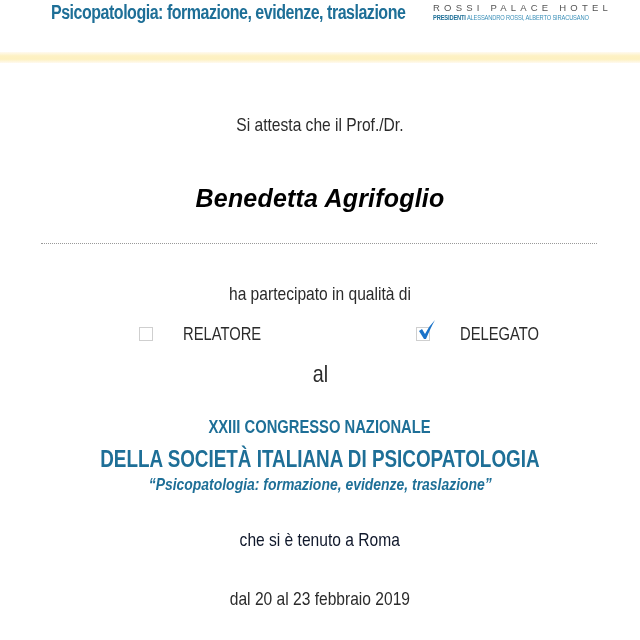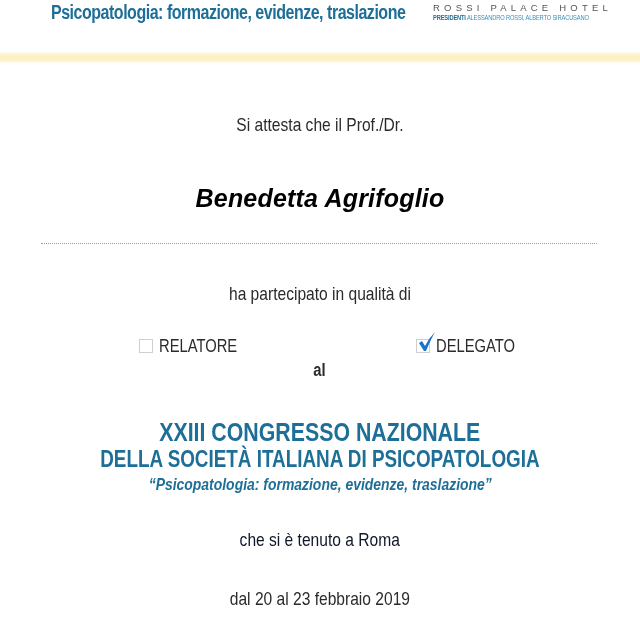--- a/index.html
+++ b/index.html
@@ -101,24 +101,25 @@
     }
     .roles {
       position: absolute;
       top: 322px;
       left: 0;
       width: 640px;
       height: 24px;
     }
     .role {
       position: absolute;
-      top: 12px;
+      top: 0;
       height: 24px;
       display: flex;
       align-items: center;
+      gap: 24px;
     }
     .checkbox {
       width: 12px;
       height: 12px;
       border: 1px solid #cfcfcf;
       background: #ffffff;
       position: relative;
       flex: 0 0 auto;
     }
     .checkmark {
@@ -131,27 +132,26 @@
     .role-label {
       margin-left: 6px;
       font-size: 18px;
       color: #2b2b2b;
       display: inline-block;
       transform: scaleX(0.82);
       transform-origin: left center;
     }
     .al {
       top: 360px;
-      font-size: 18px;
-      color: #2b2b2b;
-      font-weight: bold;
+      font-size: 24px;
+      color: #2b2b2b;
     }
     .congress-1 {
       top: 417px;
-      font-size: 26px;
+      font-size: 18px;
       font-weight: bold;
       color: #1e6f97;
     }
     .congress-2 {
       top: 446px;
       font-size: 23px;
       font-weight: bold;
       color: #1e6f97;
     }
     .congress-3 {

